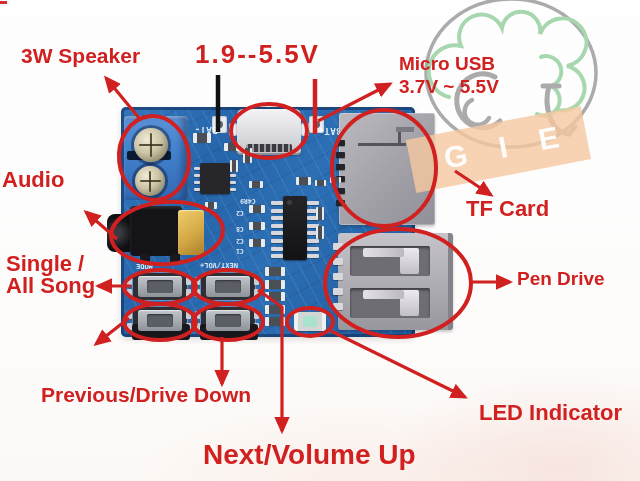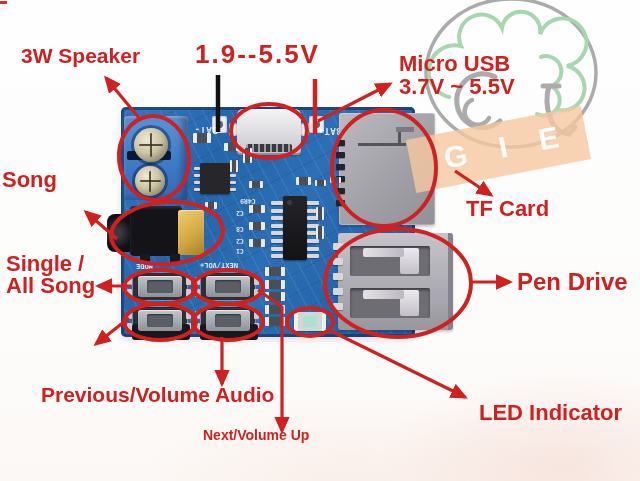--- a/index.html
+++ b/index.html
@@ -290,31 +290,31 @@
     <line class="arr" x1="131" y1="286" x2="98" y2="286" marker-end="url(#ah)"></line>
     <line class="arr" x1="129" y1="318" x2="96" y2="344" marker-end="url(#ah)"></line>
     <line class="arr" x1="222" y1="337" x2="222" y2="384" marker-end="url(#ah)"></line>
     <polyline class="arr" points="258,290 282,307 282,431" marker-end="url(#ah)"></polyline>
     <line class="arr" x1="470" y1="282" x2="510" y2="282" marker-end="url(#ah)"></line>
     <line class="arr" x1="331" y1="331" x2="465" y2="397" marker-end="url(#ah)"></line>
   </svg>
 
   <div class="lbl" style="left:21px;top:45px;font-size:21px;">3W Speaker</div>
   <div class="lbl" style="left:195px;top:40px;font-size:26px;letter-spacing:2px;">1.9--5.5V</div>
-  <div class="lbl" style="left:399px;top:52px;font-size:22px;line-height:23px;">
+  <div class="lbl" style="left:399px;top:52px;font-size:19px;line-height:23px;">
     <div>Micro USB</div>
     <div>3.7V ~ 5.5V</div>
   </div>
   <div class="lbl" style="left:2px;top:167px;font-size:22px;line-height:25px;">
-    <div>Song</div>
+    <div>Audio</div>
   </div>
   <div class="lbl" style="left:6px;top:253px;font-size:22px;line-height:22px;">
     <div>Single /</div>
     <div>All Song</div>
   </div>
   <div class="lbl" style="left:466px;top:197px;font-size:22px;">TF Card</div>
-  <div class="lbl" style="left:517px;top:269px;font-size:24px;">Pen Drive</div>
-  <div class="lbl" style="left:41px;top:384px;font-size:21px;">Previous/Volume Audio</div>
-  <div class="lbl" style="left:203px;top:428px;font-size:14px;">Next/Volume Up</div>
+  <div class="lbl" style="left:517px;top:269px;font-size:19px;">Pen Drive</div>
+  <div class="lbl" style="left:41px;top:384px;font-size:21px;">Previous/Drive Down</div>
+  <div class="lbl" style="left:203px;top:440px;font-size:28px;">Next/Volume Up</div>
   <div class="lbl" style="left:479px;top:401px;font-size:22px;">LED Indicator</div>
 
   <div class="speck"></div>
 </div>
 
 </body></html>

